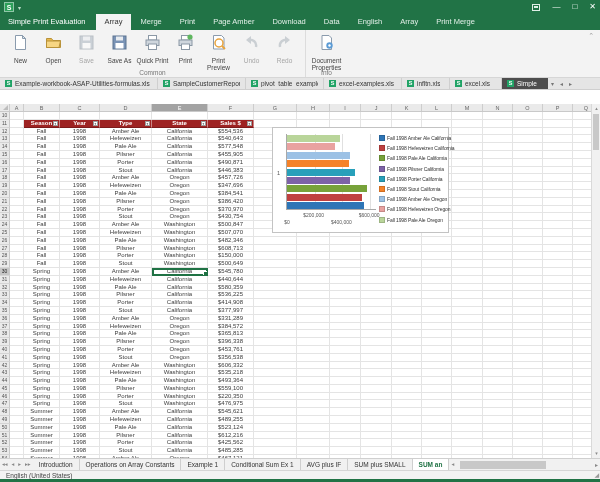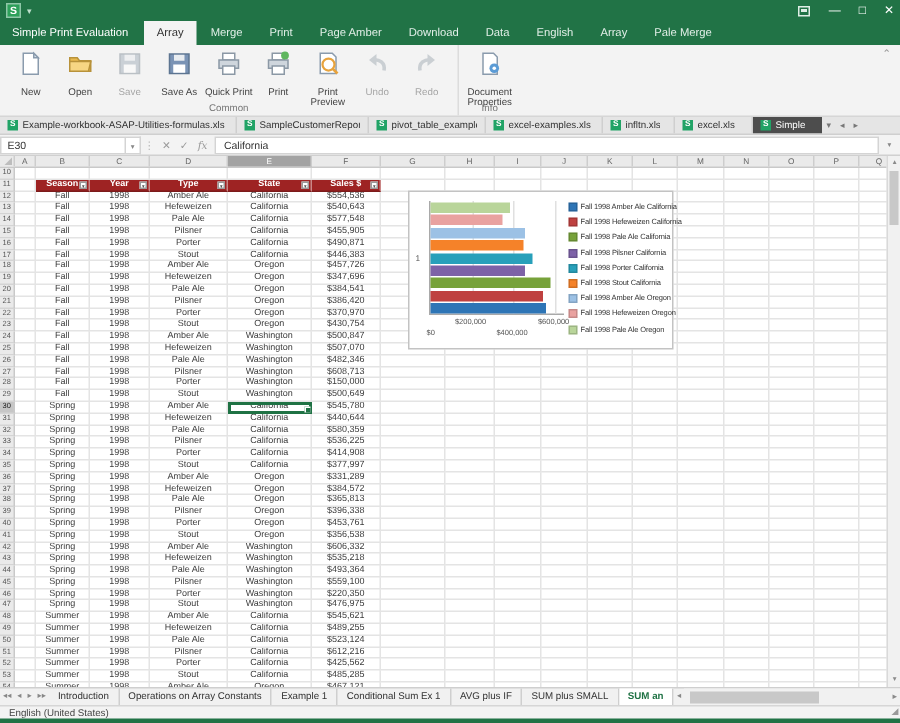--- a/index.html
+++ b/index.html
@@ -126,21 +126,21 @@
     <div class="app-title">Simple Print Evaluation</div>
     <div id="menu-tabs" style="display:flex">
         <div class="menu-tab active">Array</div>
         <div class="menu-tab">Merge</div>
         <div class="menu-tab">Print</div>
         <div class="menu-tab">Page Amber</div>
         <div class="menu-tab">Download</div>
         <div class="menu-tab">Data</div>
         <div class="menu-tab">English</div>
         <div class="menu-tab">Array</div>
-        <div class="menu-tab">Pale Merge</div>
+        <div class="menu-tab">Print Merge</div>
       </div>
   </div>
 
   <div class="ribbon" id="ribbon">
       <div class="ribbon-group">
         <div class="ribbon-btn">
           <div><svg viewBox="0 0 17 17">
               <path d="M3.5 1.5h7l3 3v11h-10z" fill="#fff" stroke="#8a9bad"></path>
               <path d="M10.5 1.5v3h3z" fill="#dde6ee" stroke="#8a9bad"></path>
             </svg></div>
@@ -251,30 +251,20 @@
       </div>
       <div class="wbtab active" style="width: 46px;">
         <div class="wicon">S</div>
         <div style="overflow: hidden; white-space: nowrap;">Simple</div>
       </div>
       <div class="wbtab-nav">▾</div>
       <div class="wbtab-nav">◂</div>
       <div class="wbtab-nav">▸</div>
     </div>
 
-  <div class="formulabar">
-    <div class="namebox">E30</div>
-    <div class="namebox-dd">▾</div>
-    <div class="fb-sep">⋮</div>
-    <div class="fb-btn">✕</div>
-    <div class="fb-btn">✓</div>
-    <div class="fb-btn fx">fx</div>
-    <div class="fb-input">California</div>
-    <div class="fb-expand">▾</div>
-  </div>
 
   <div class="colheaders" id="colheaders">
       <div class="colh corner" style="width: 10px;"></div>
       <div class="colh" style="width: 14px;">A</div>
       <div class="colh" style="width: 36px;">B</div>
       <div class="colh" style="width: 40px;">C</div>
       <div class="colh" style="width: 52px;">D</div>
       <div class="colh selected" style="width: 56px;">E</div>
       <div class="colh" style="width: 46px;">F</div>
       <div class="colh" style="width: 43px;">G</div>

